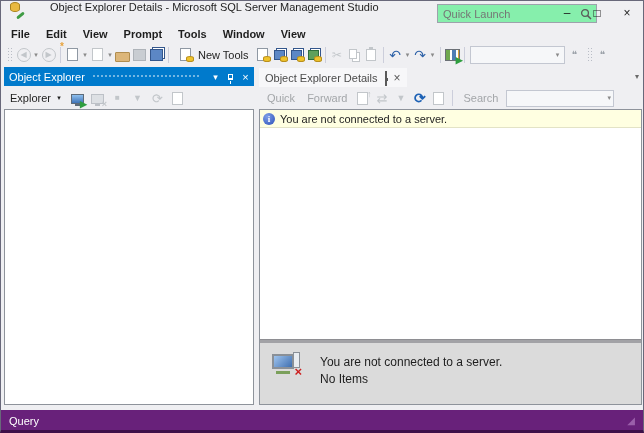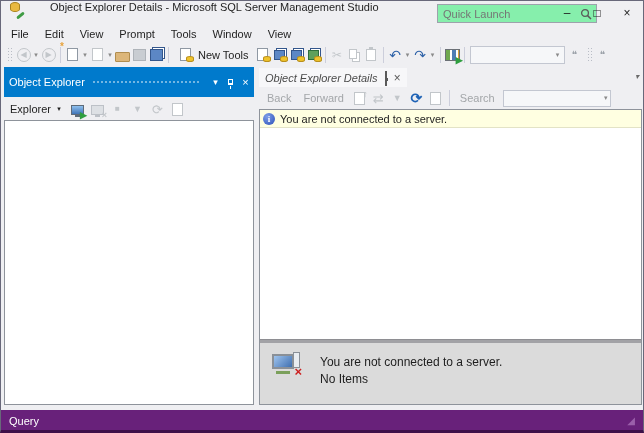--- a/index.html
+++ b/index.html
@@ -18,21 +18,21 @@
   .app-icon .db{position:absolute;left:1px;top:1px;width:10px;height:10px;background:#E9B940;border:1px solid #A8821F;border-radius:5px/3px;}
   .app-icon .wrench{position:absolute;right:0;bottom:0;width:9px;height:3px;background:#3F9C45;transform:rotate(-40deg);border-radius:2px;}
   .title-text{margin-left:12px;color:#1E1E1E;}
   .quick-launch{position:absolute;left:396px;top:3px;width:160px;height:19px;border:1px solid #9DA2AC;background:#86efac;display:flex;align-items:center;margin-left:40px;}
   .quick-launch input{flex:1;border:0;outline:0;padding:0 5px;font:11px "Liberation Sans",sans-serif;color:#555;background:transparent;min-width:0;}
   .ql-glass{flex:none;margin-right:4px;display:block;}
   .win-btns{position:absolute;right:1px;top:0;display:flex;}
   .wbtn{width:30px;height:24px;display:flex;align-items:center;justify-content:center;color:#1E1E1E;font-size:12px;}
   
   .menubar{position:absolute;left:0;top:25px;right:0;height:17px;display:flex;padding-left:2px;}
-  .menu-item{padding:0 8px;line-height:17px;color:#1E1E1E;}
+  .menu-item{padding:0 8px;line-height:17px;color:#1E1E1E;font-weight:bold;}
   
   .toolbar{position:absolute;left:0;top:42px;right:0;height:23px;display:flex;align-items:center;padding-left:3px;}
   .grip{width:5px;height:15px;margin:0 3px;background-image:radial-gradient(#B9BDC6 1px,transparent 1px);background-size:3px 3px;}
   .tsep{width:1px;height:16px;background:#CCCEDB;margin:0 3px;flex:none;}
   .ico{width:17px;height:17px;display:flex;align-items:center;justify-content:center;flex:none;position:relative;}
   .glyph{font-size:12px;line-height:1;}
   .dis{color:#C2C6CA;}
   .blue{color:#2E62A8;}
   .dd{width:8px;font-size:7px;color:#8A8A8A;display:flex;align-items:center;justify-content:center;flex:none;}
   .circ{width:14px;height:14px;border:1px solid #C2C6CA;border-radius:50%;display:flex;align-items:center;justify-content:center;font-size:8px;color:#C2C6CA;}
@@ -53,33 +53,33 @@
   .i-mon.gray:after{background:#BDC1C7;}
   .ov{position:absolute;font-size:9px;line-height:1;font-weight:bold;}
   .toolbar-combo{width:95px;height:18px;border:1px solid #C3C7D1;background:#F6F7F9;display:flex;align-items:center;justify-content:flex-end;margin:0 2px;}
   .toolbar-combo .dd{margin-right:2px;}
   .quoteico{font-size:10px;color:#9AA0A8;letter-spacing:1px;}
   .nq-btn{display:flex;align-items:center;gap:4px;padding:0 5px;height:20px;}
   
   .main{position:absolute;left:0;top:65px;right:0;height:344px;}
   
   .oe-panel{position:absolute;left:3px;top:1px;width:250px;height:338px;display:flex;flex-direction:column;}
-  .oe-title{height:30px;background:#007ACC;color:#fff;display:flex;align-items:center;padding:0 1px 0 5px;flex:none;}
+  .oe-title{height:19px;background:#007ACC;color:#fff;display:flex;align-items:center;padding:0 1px 0 5px;flex:none;}
   .oe-dots{flex:1;height:5px;margin:0 7px;background-image:radial-gradient(rgba(255,255,255,.45) 1px,transparent 1px);background-size:4px 4px;}
   .oe-btn{width:15px;height:15px;display:flex;align-items:center;justify-content:center;color:#fff;font-size:9px;flex:none;}
   .pin{width:5px;height:6px;border:1px solid #fff;border-bottom-width:2px;position:relative;}
   .pin:after{content:"";position:absolute;left:1px;top:6px;width:1px;height:3px;background:#fff;}
   .pin.dark{border-color:#5A5A5A;}
   .pin.dark:after{background:#5A5A5A;}
   .oe-toolbar{height:23px;display:flex;align-items:center;gap:3px;padding:1px 2px 0 3px;flex:none;}
   .connect-btn{display:flex;align-items:center;gap:4px;padding:0 3px;color:#1E1E1E;}
   .oe-tree{flex:1;background:#fff;border:1px solid #8E939B;}
   
   .od-panel{position:absolute;left:258px;top:1px;width:383px;height:338px;display:flex;flex-direction:column;}
-  .tabstrip{height:20px;display:flex;align-items:flex-end;position:relative;flex:none;font-style:italic;}
+  .tabstrip{height:20px;display:flex;align-items:flex-end;position:relative;flex:none;}
   .tab{height:19px;background:#F7F7F9;display:flex;align-items:center;gap:7px;padding:0 6px;color:#4B4B4B;}
   .tab-overflow{position:absolute;right:3px;top:5px;color:#6A6A6A;font-size:8px;}
   .od-toolbar{height:22px;display:flex;align-items:center;gap:2px;padding:0 3px;flex:none;}
   .tb-label{color:#A3A6A9;padding:0 5px;}
   .search-combo{width:108px;height:17px;border:1px solid #C3C7D1;background:#F6F7F9;display:flex;align-items:center;justify-content:flex-end;margin-left:1px;}
   .od-well{flex:1;border:1px solid #8E939B;display:flex;flex-direction:column;background:#fff;min-height:0;}
   .infobar{height:18px;background:#FFFFE1;border-bottom:1px solid #E3E3C6;display:flex;align-items:center;gap:5px;padding:0 3px;flex:none;}
   .info-ic{width:12px;height:12px;border-radius:50%;background:radial-gradient(circle at 35% 30%,#7F9FE8,#2A4FB8);color:#fff;font-size:9px;font-weight:bold;display:flex;align-items:center;justify-content:center;font-family:"Liberation Serif",serif;flex:none;}
   .od-white{flex:1;background:#fff;}
   .od-split{height:4px;background:#A2A2A6;border-top:1px solid #8E8E92;flex:none;}
@@ -262,21 +262,21 @@
     <div class="od-panel">
       <div class="tabstrip">
         <div class="tab">
           <span>Object Explorer Details</span>
           <span><span class="pin dark"></span></span>
           <span style="font-size:12px;color:#5A5A5A">×</span>
         </div>
         <span class="tab-overflow">▾</span>
       </div>
       <div class="od-toolbar">
-        <span class="tb-label">Back</span>
+        <span class="tb-label">Quick</span>
         <span class="tb-label">Forward</span>
         <span class="ico">
             <span class="i-page graybd"></span>
             <span class="ov dis" style="right:0;top:0">↑</span>
           </span>
         <span class="ico">
             <span class="glyph dis" style="font-size:13px">⇄</span>
           </span>
         <span class="ico">
             <span class="glyph dis" style="font-size:9px">▼</span>

